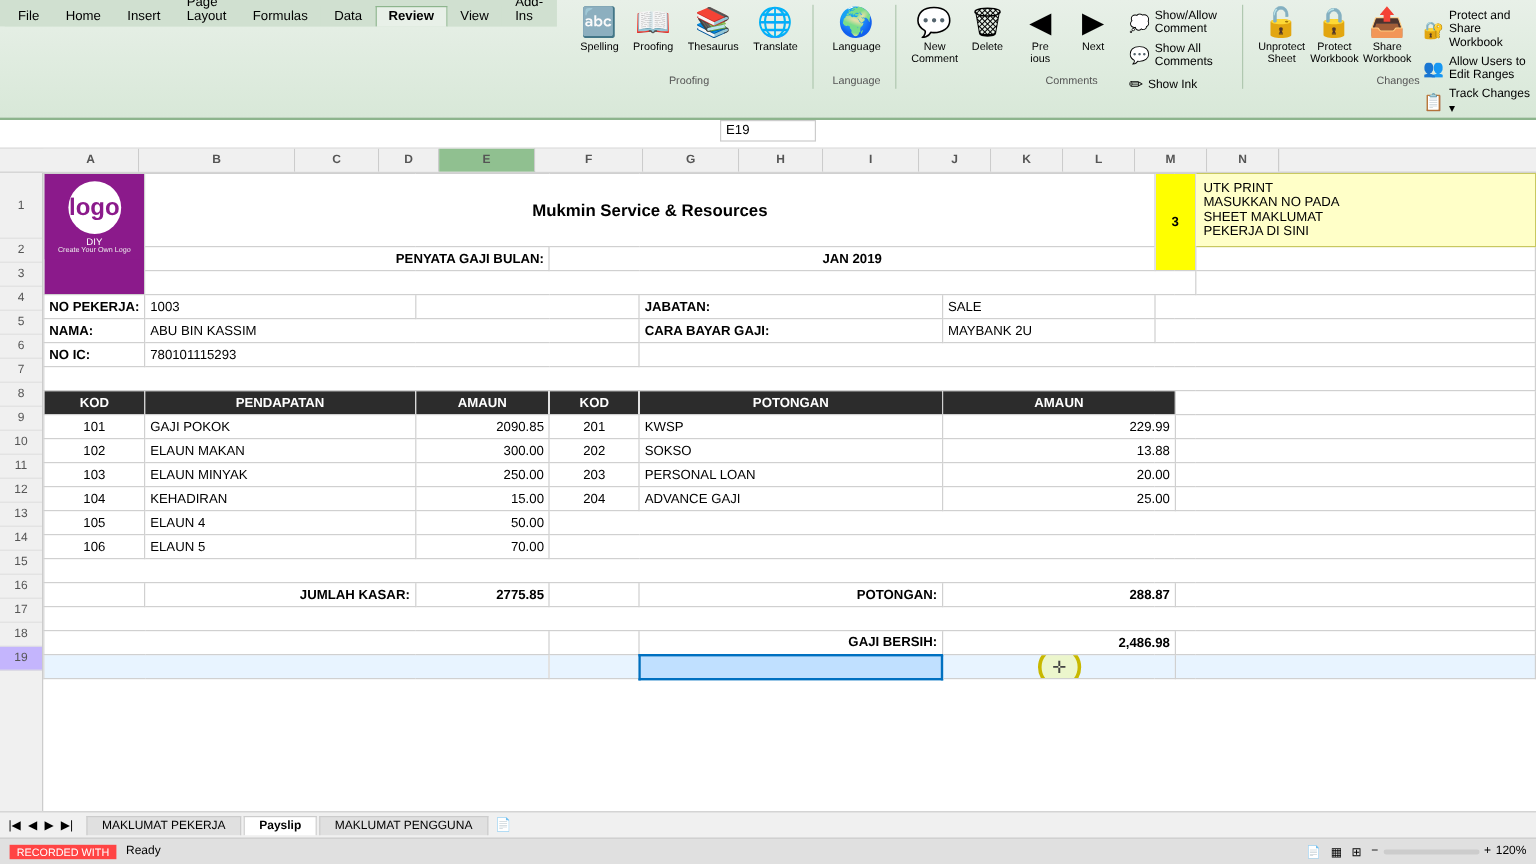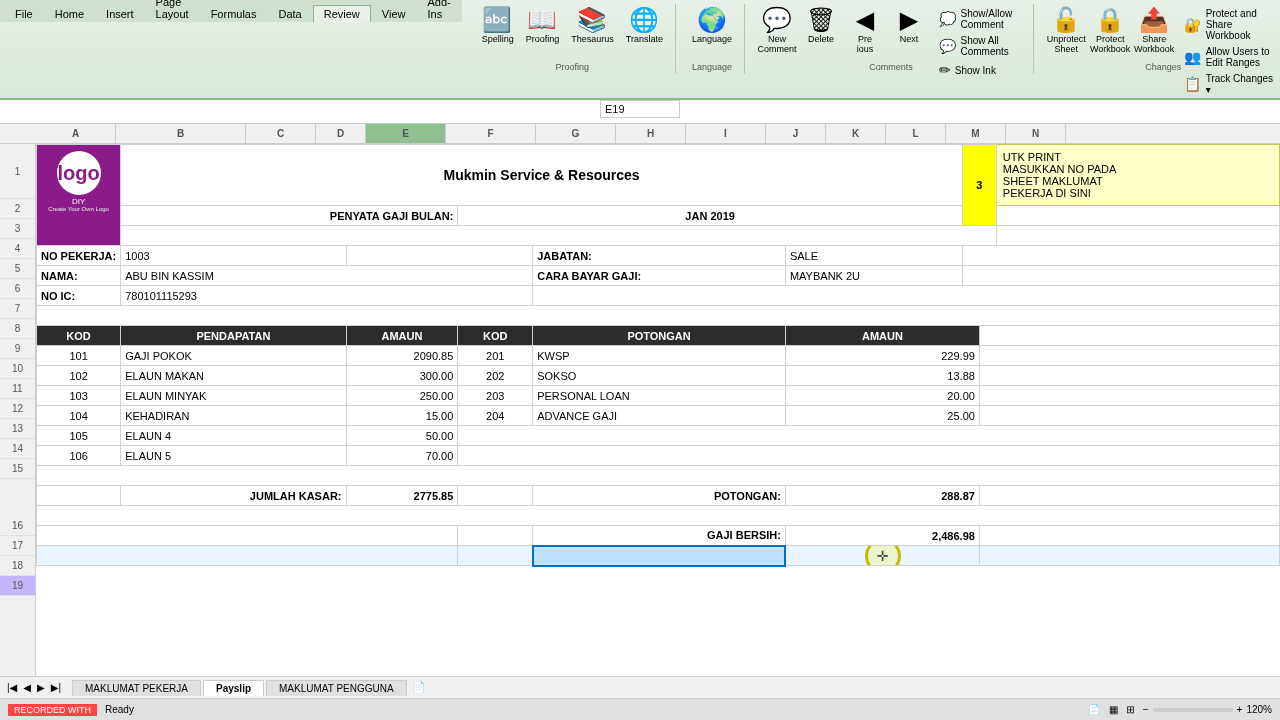--- a/index.html
+++ b/index.html
@@ -2,21 +2,21 @@
 <html><head>
   <meta charset="utf-8">
   <style>
     * { margin: 0; padding: 0; box-sizing: border-box; }
     body { font-family: 'Segoe UI', Arial, sans-serif; font-size: 11px; background: #f0f0f0; width: 1280px; height: 720px; overflow: hidden; }
 
     
     #ribbon { background: linear-gradient(to bottom, #e8f0e8, #d8e8d8); border-bottom: 2px solid #8db58d; height: 100px; display: flex; flex-direction: row; }
     #ribbon-tabs { display: flex; height: 22px; background: #d0e0d0; padding-left: 4px; align-items: flex-end; }
     .ribbon-tab { padding: 2px 10px; font-size: 11px; cursor: pointer; background: #d0e0d0; border: 1px solid transparent; border-bottom: none; }
-    .ribbon-tab.active { background: #e8f0e8; border-color: #8db58d; font-weight: normal; }
+    .ribbon-tab.active { background: #e8f0e8; border-color: #8db58d; font-weight: bold; }
     #ribbon-content { display: flex; height: 78px; padding: 4px 8px; gap: 4px; }
     .ribbon-group { display: flex; flex-direction: column; align-items: center; border-right: 1px solid #b0c8b0; padding: 2px 8px; position: relative; }
     .ribbon-group-label { font-size: 9px; color: #555; position: absolute; bottom: 2px; }
     .ribbon-items { display: flex; gap: 4px; align-items: flex-start; flex: 1; }
     .ribbon-btn { display: flex; flex-direction: column; align-items: center; cursor: pointer; padding: 2px 4px; border-radius: 2px; min-width: 40px; }
     .ribbon-btn .icon { font-size: 24px; line-height: 1; }
     .ribbon-btn .label { font-size: 9px; text-align: center; margin-top: 2px; }
     .ribbon-btn-small { display: flex; align-items: center; gap: 4px; cursor: pointer; padding: 2px 6px; border-radius: 2px; font-size: 10px; }
     .ribbon-btn-small .icon-sm { font-size: 14px; }
     .ribbon-small-group { display: flex; flex-direction: column; gap: 1px; justify-content: center; }
@@ -230,21 +230,21 @@
       <div class="row-num" style="height:20px;">6</div>
       <div class="row-num" style="height:20px;">7</div>
       <div class="row-num" style="height:20px;">8</div>
       <div class="row-num" style="height:20px;">9</div>
       <div class="row-num" style="height:20px;text-align:center;">10</div>
       <div class="row-num" style="height:20px;">11</div>
       <div class="row-num" style="height:20px;">12</div>
       <div class="row-num" style="height:20px;">13</div>
       <div class="row-num" style="height:20px;">14</div>
       <div class="row-num" style="height:20px;">15</div>
-      <div class="row-num" style="height:20px;margin-top:37px;">16</div>
+      <div class="row-num" style="height:20px;">16</div>
       <div class="row-num" style="height:20px;">17</div>
       <div class="row-num" style="height:20px;">18</div>
       <div class="row-num" style="height:20px; background:#c4b5fd;">19</div>
     </div>
 
     <div id="grid" style="position:relative; overflow:hidden; flex:1;">
       <table class="sheet-table">
 
         <tbody>
             <tr>

